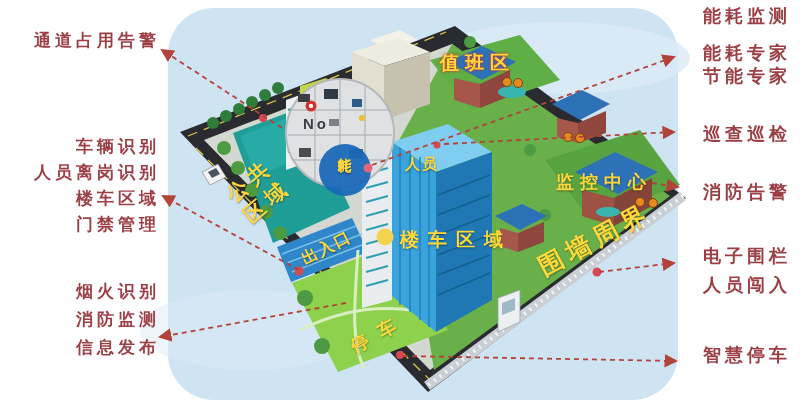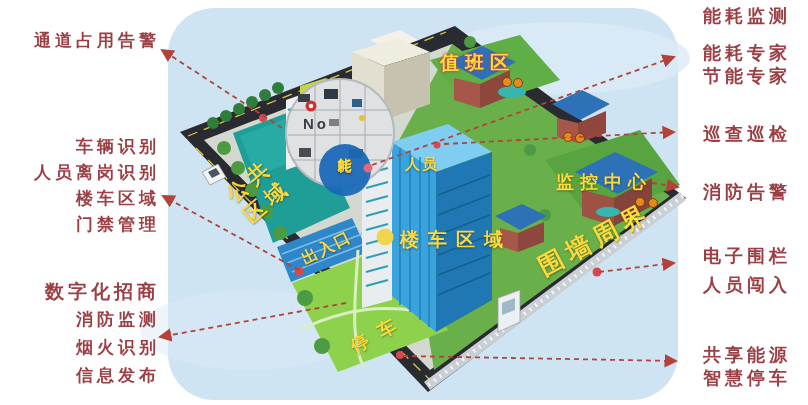--- a/index.html
+++ b/index.html
@@ -232,23 +232,22 @@
 <div class="lgroup" style="top:30px;line-height:22px">
   <div class="lline">通道占用告警</div>
 </div>
 <div class="lgroup" style="top:134px;line-height:26px">
   <div class="lline">车辆识别</div>
   <div class="lline">人员离岗识别</div>
   <div class="lline">楼车区域</div>
   <div class="lline">门禁管理</div>
 </div>
 <div class="lgroup" style="top:278px;line-height:28px">
-  <div class="lline bold-line">数字化招商</div>
+  <div class="lline">烟火识别</div>
   <div class="lline">消防监测</div>
-  <div class="lline">烟火识别</div>
   <div class="lline">信息发布</div>
 </div>
 
 <div class="rgroup" style="top:5px;line-height:23px">
   <div class="rline">能耗监测</div>
 </div>
 <div class="rgroup" style="top:42px;line-height:23px">
   <div class="rline">能耗专家</div>
   <div class="rline">节能专家</div>
 </div>
@@ -256,15 +255,14 @@
   <div class="rline">巡查巡检</div>
 </div>
 <div class="rgroup" style="top:181px;line-height:23px">
   <div class="rline">消防告警</div>
 </div>
 <div class="rgroup" style="top:242px;line-height:29px">
   <div class="rline">电子围栏</div>
   <div class="rline">人员闯入</div>
 </div>
 <div class="rgroup" style="top:344px;line-height:23px">
-  <div class="rline">共享能源</div>
   <div class="rline">智慧停车</div>
 </div>
 
 </body></html>

